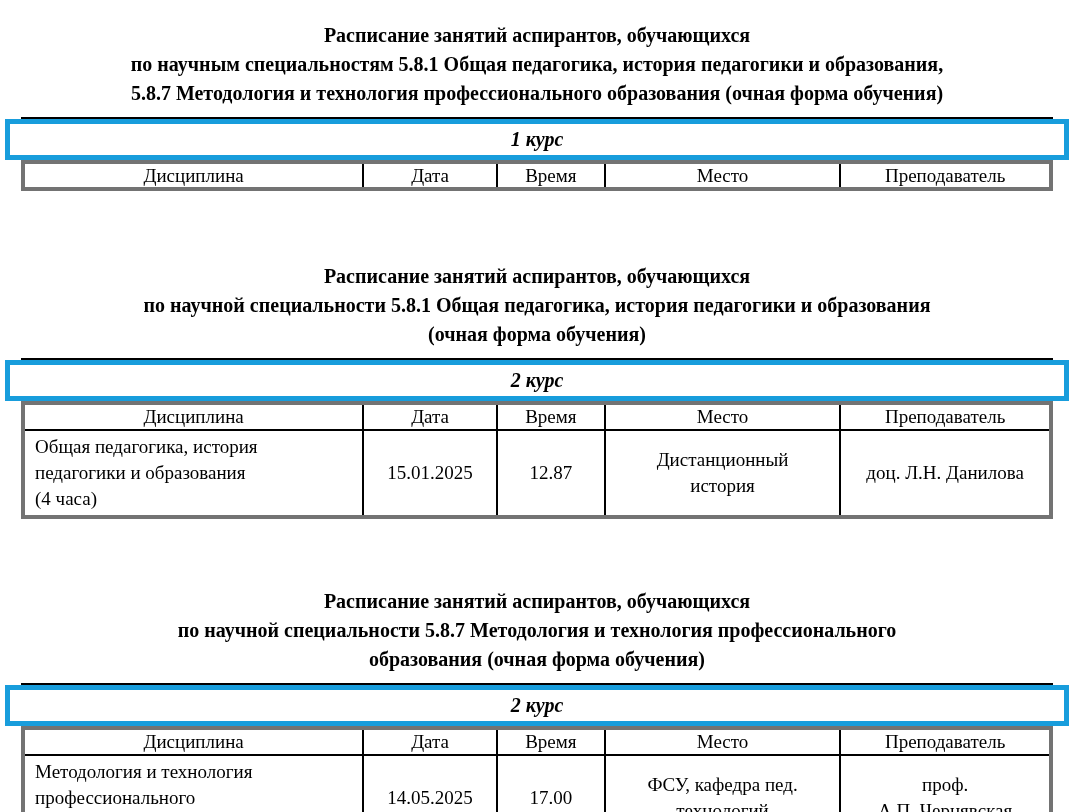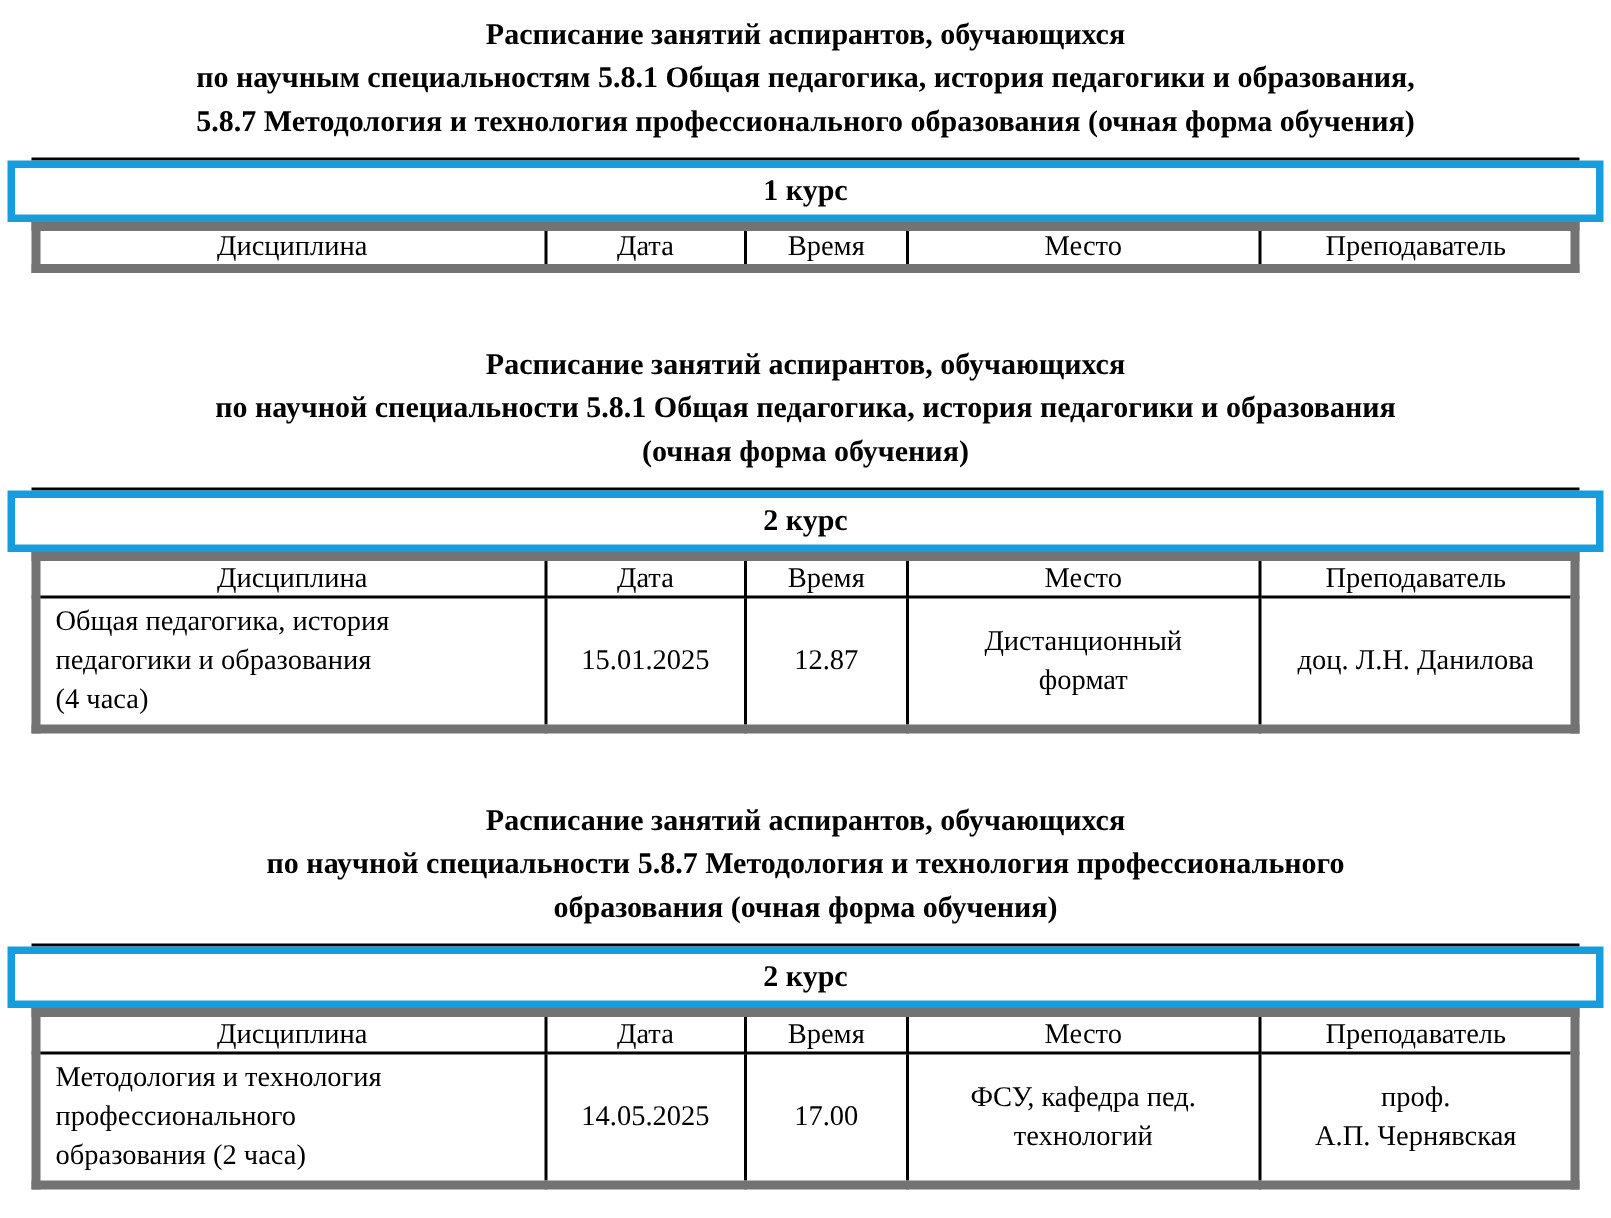--- a/index.html
+++ b/index.html
@@ -4,21 +4,21 @@
 <style>
   * { box-sizing: border-box; }
   html, body {
     margin: 0; padding: 0;
     width: 1074px; height: 812px;
     background: #ffffff;
     color: #000000;
     font-family: "Liberation Serif", serif;
     overflow: hidden;
   }
-  .section { padding: 0 21px; }
+  .section { padding: 12px 21px; }
   .doc-title {
     text-align: center;
     font-weight: bold;
     font-size: 20px;
     line-height: 29px;
     white-space: pre-line;
     margin: 0;
   }
   .title-1 { padding-top: 9px; }
   .title-2 { margin-top: 47px; }
@@ -32,27 +32,28 @@
     margin: -1px -16px 0 -16px;
     border: 5px solid #189ddc;
     background: #ffffff;
     height: 41px;
     display: flex;
     align-items: center;
     justify-content: center;
     font-weight: bold;
     font-size: 20px;
     position: relative;
+    font-style: italic;
   }
   table.schedule {
     width: 100%;
     border-collapse: collapse;
     table-layout: fixed;
     font-size: 19px;
-    border: 6px solid #737373;
+    border: 4px solid #737373;
   }
   table.schedule th, table.schedule td {
     border: 2px solid #000000;
     font-weight: normal;
     overflow: hidden;
   }
   table.schedule th {
     height: 27px;
     text-align: center;
     padding: 0 4px;
@@ -135,21 +136,21 @@
         <th>Место</th>
         <th>Преподаватель</th>
       </tr>
       <tr class="row-h-3">
         <td class="col-discipline">Общая педагогика, история
 педагогики и образования
 (4 часа)</td>
         <td>15.01.2025</td>
         <td>12.87</td>
         <td>Дистанционный
-формат</td>
+история</td>
         <td>доц. Л.Н. Данилова</td>
       </tr>
     </tbody>
       </table>
   </div>
 </div>
 
 <div class="section">
   <p class="doc-title title-3">Расписание занятий аспирантов, обучающихся
 по научной специальности 5.8.7 Методология и технология профессионального

